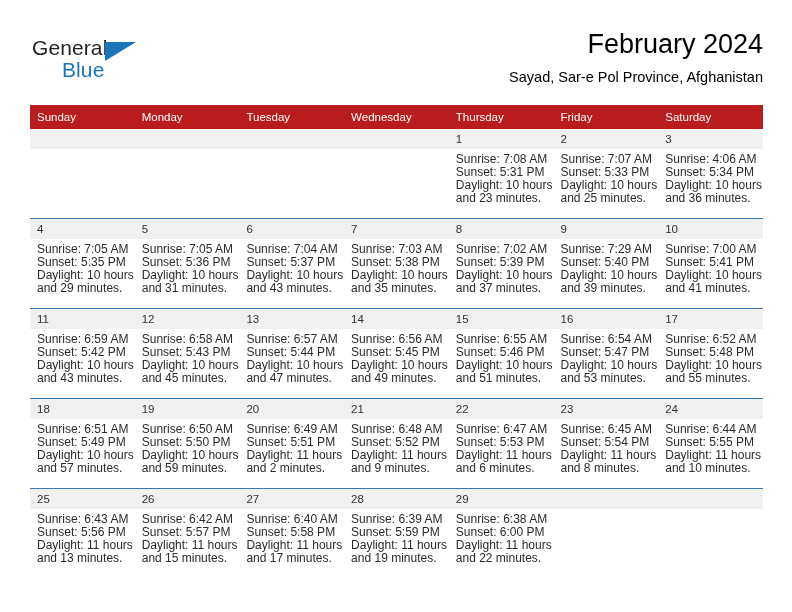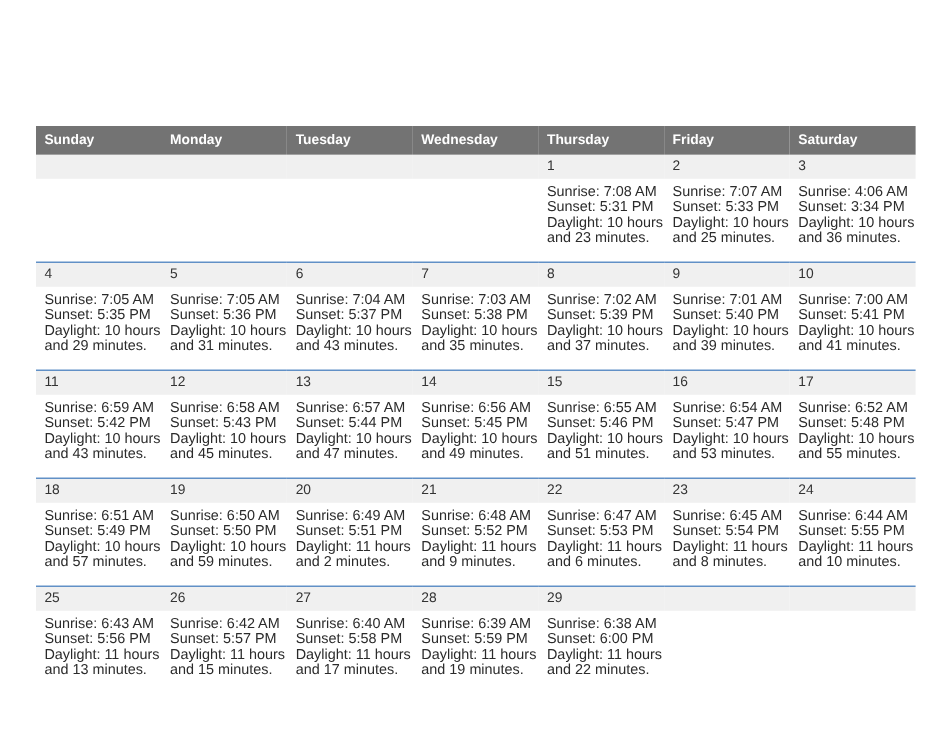--- a/index.html
+++ b/index.html
@@ -88,24 +88,24 @@
   
   .cal {
     position: absolute;
     left: 30px;
     top: 105px;
     width: 733px;
     border-collapse: collapse;
     table-layout: fixed;
   }
   .cal th {
-    background: #737373;
+    background: #b91c1c;
     color: #ffffff;
     font-size: 11.5px;
-    font-weight: bold;
+    font-weight: normal;
     text-align: left;
     padding: 6px 0 6px 7px;
     height: 11px;
     border: none;
   }
   .cal td {
     vertical-align: top;
     padding: 0;
     border: none;
     border-top: 1.6px solid #3b76b8;
@@ -136,20 +136,34 @@
   }
   td.blank .details {
     visibility: hidden;
   }
 </style>
 </head>
 <body>
 
 <div class="page">
 
+  <div class="masthead">
+
+    <div class="logo">
+      <span class="logo-general">General</span>
+      <span class="logo-tri"></span>
+      <span class="logo-blue">Blue</span>
+    </div>
+
+    <div class="title-block">
+      <div class="cal-title">February 2024</div>
+      <div class="cal-subtitle">Sayad, Sar-e Pol Province, Afghanistan</div>
+    </div>
+
+  </div>
 
   <table class="cal">
     <thead>
       <tr>
         <th>Sunday</th>
         <th>Monday</th>
         <th>Tuesday</th>
         <th>Wednesday</th>
         <th>Thursday</th>
         <th>Friday</th>
@@ -210,21 +224,21 @@
             <div>Sunrise: 7:07 AM</div>
             <div>Sunset: 5:33 PM</div>
             <div>Daylight: 10 hours</div>
             <div>and 25 minutes.</div>
           </div>
         </td>
         <td>
           <div class="daynum">3</div>
           <div class="details">
             <div>Sunrise: 4:06 AM</div>
-            <div>Sunset: 3:34 PM</div>
+            <div>Sunset: 5:34 PM</div>
             <div>Daylight: 10 hours</div>
             <div>and 36 minutes.</div>
           </div>
         </td>
       </tr>
 
       <tr class="week">
         <td>
           <div class="daynum">4</div>
           <div class="details">
@@ -266,21 +280,21 @@
           <div class="details">
             <div>Sunrise: 7:02 AM</div>
             <div>Sunset: 5:39 PM</div>
             <div>Daylight: 10 hours</div>
             <div>and 37 minutes.</div>
           </div>
         </td>
         <td>
           <div class="daynum">9</div>
           <div class="details">
-            <div>Sunrise: 7:01 AM</div>
+            <div>Sunrise: 7:29 AM</div>
             <div>Sunset: 5:40 PM</div>
             <div>Daylight: 10 hours</div>
             <div>and 39 minutes.</div>
           </div>
         </td>
         <td>
           <div class="daynum">10</div>
           <div class="details">
             <div>Sunrise: 7:00 AM</div>
             <div>Sunset: 5:41 PM</div>

